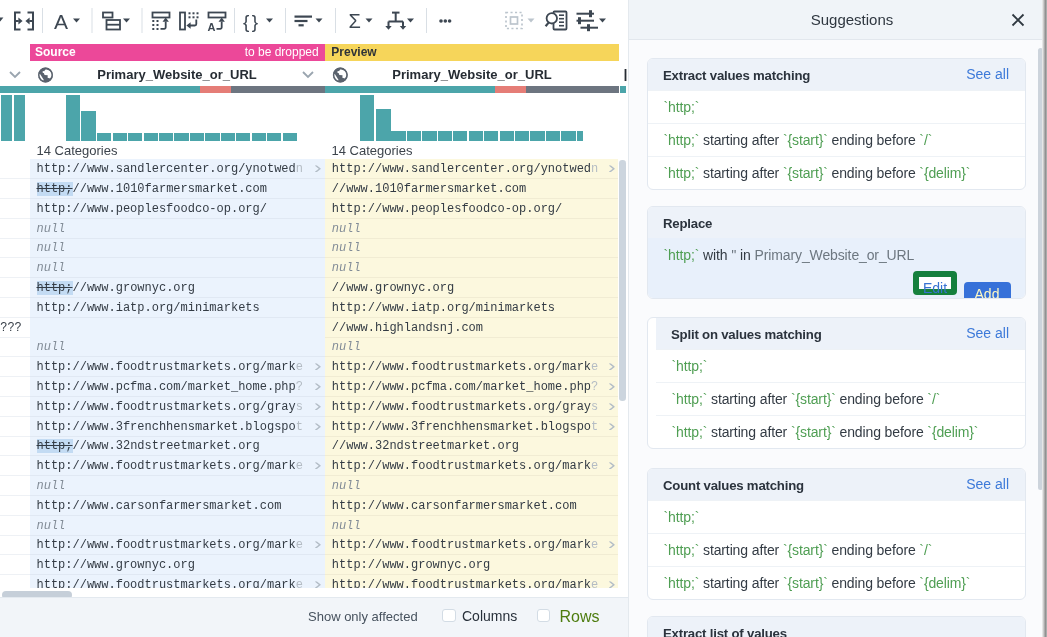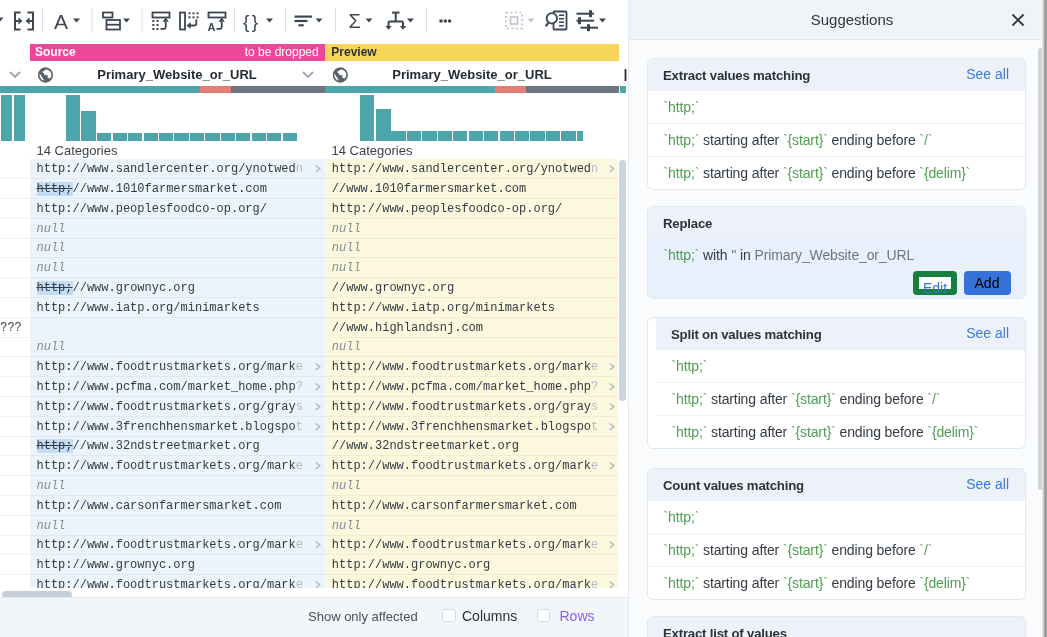--- a/index.html
+++ b/index.html
@@ -314,21 +314,21 @@
 
   <div class="abs" style="left:619px;top:159.5px;width:6.5px;height:241.5px;background:#ccd5de;border-radius:3.2px;"></div>
 
   <div class="abs" style="left:2px;top:591px;width:70px;height:8px;background:#c6cfd9;border-radius:4px;"></div>
 
   <div class="abs" style="left:0;top:596.5px;width:628px;height:40.5px;background:#f2f5f9;border-top:1px solid #e3e9ef;">
     <span style="position:absolute;left:308px;top:11px;font-size:13px;color:#47525e;">Show only affected</span>
     <span style="position:absolute;left:442px;top:11px;width:13.5px;height:13.5px;background:#fff;border:1.5px solid #d3dce5;border-radius:3px;"></span>
     <span style="position:absolute;left:462px;top:10px;font-size:14px;color:#28303a;">Columns</span>
     <span style="position:absolute;left:536.5px;top:11px;width:13.5px;height:13.5px;background:#fff;border:1.5px solid #d3dce5;border-radius:3px;"></span>
-    <span style="position:absolute;left:559.5px;top:10px;font-size:14px;color:#8b5cf6;">Rows</span>
+    <span style="position:absolute;left:559.5px;top:10px;font-size:16px;color:#4d7c0f;">Rows</span>
   </div>
 
   <div class="abs" id="panel" style="left:628px;top:0;width:419px;height:637px;background:#fafbfd;border-left:1px solid #e4e9ee;">
     <div class="abs" style="left:0;top:0;width:419px;height:40px;background:#f0f4f8;border-bottom:1px solid #e2e7ed;">
       <span style="position:absolute;left:0;width:446px;text-align:center;top:11px;font-size:15px;color:#2f3740;">Suggestions</span>
       <svg style="position:absolute;left:382px;top:13px" width="14" height="14" viewBox="0 0 14 14">
         <path d="M1.5,1.5 L12.5,12.5 M12.5,1.5 L1.5,12.5" stroke="#2f3840" stroke-width="1.8" fill="none"></path>
       </svg>
     </div>
     <div id="cards">
@@ -336,21 +336,21 @@
           <div class="cardhead"><b>Extract values matching</b><span class="seeall">See all</span></div>
           <div class="crow"><span class="grn">`http;`</span></div>
           <div class="crow"><span class="grn">`http;`</span> starting after <span class="grn">`{start}`</span> ending before <span class="grn">`/`</span></div>
           <div class="crow"><span class="grn">`http;`</span> starting after <span class="grn">`{start}`</span> ending before <span class="grn">`{delim}`</span></div>
         </div>
     <div class="card" style="top:206px;height:93px;">
           <div class="cardhead"><b>Replace</b></div>
           <div style="position:relative;height:62px;background:#e8f0fb;">
             <div style="position:absolute;left:15.5px;top:9px;font-size:14px;color:#333b44;letter-spacing:-0.12px;"><span class="grn">`http;`</span> with <span style="color:#6d7780">''</span> in <span style="color:#6d7780">Primary_Website_or_URL</span></div>
             <div style="position:absolute;left:265px;top:33px;width:44px;height:24px;background:#fff;border:6px solid #15803d;border-radius:4px;text-align:center;line-height:22px;font-size:14px;color:#3873d2;">Edit</div>
-            <div style="position:absolute;left:315.5px;top:33px;width:47px;height:24px;background:#3671d9;border-radius:4px;text-align:center;line-height:24px;font-size:14px;color:#000000;">Add</div>
+            <div style="position:absolute;left:315.5px;top:44px;width:47px;height:24px;background:#3671d9;border-radius:4px;text-align:center;line-height:24px;font-size:14px;color:#fef9c3;">Add</div>
           </div>
         </div>
     <div class="card" style="top:317px;padding-left:8px;">
           <div class="cardhead"><b>Split on values matching</b><span class="seeall">See all</span></div>
           <div class="crow"><span class="grn">`http;`</span></div>
           <div class="crow"><span class="grn">`http;`</span> starting after <span class="grn">`{start}`</span> ending before <span class="grn">`/`</span></div>
           <div class="crow"><span class="grn">`http;`</span> starting after <span class="grn">`{start}`</span> ending before <span class="grn">`{delim}`</span></div>
         </div>
     <div class="card" style="top:468px;">
           <div class="cardhead"><b>Count values matching</b><span class="seeall">See all</span></div>

